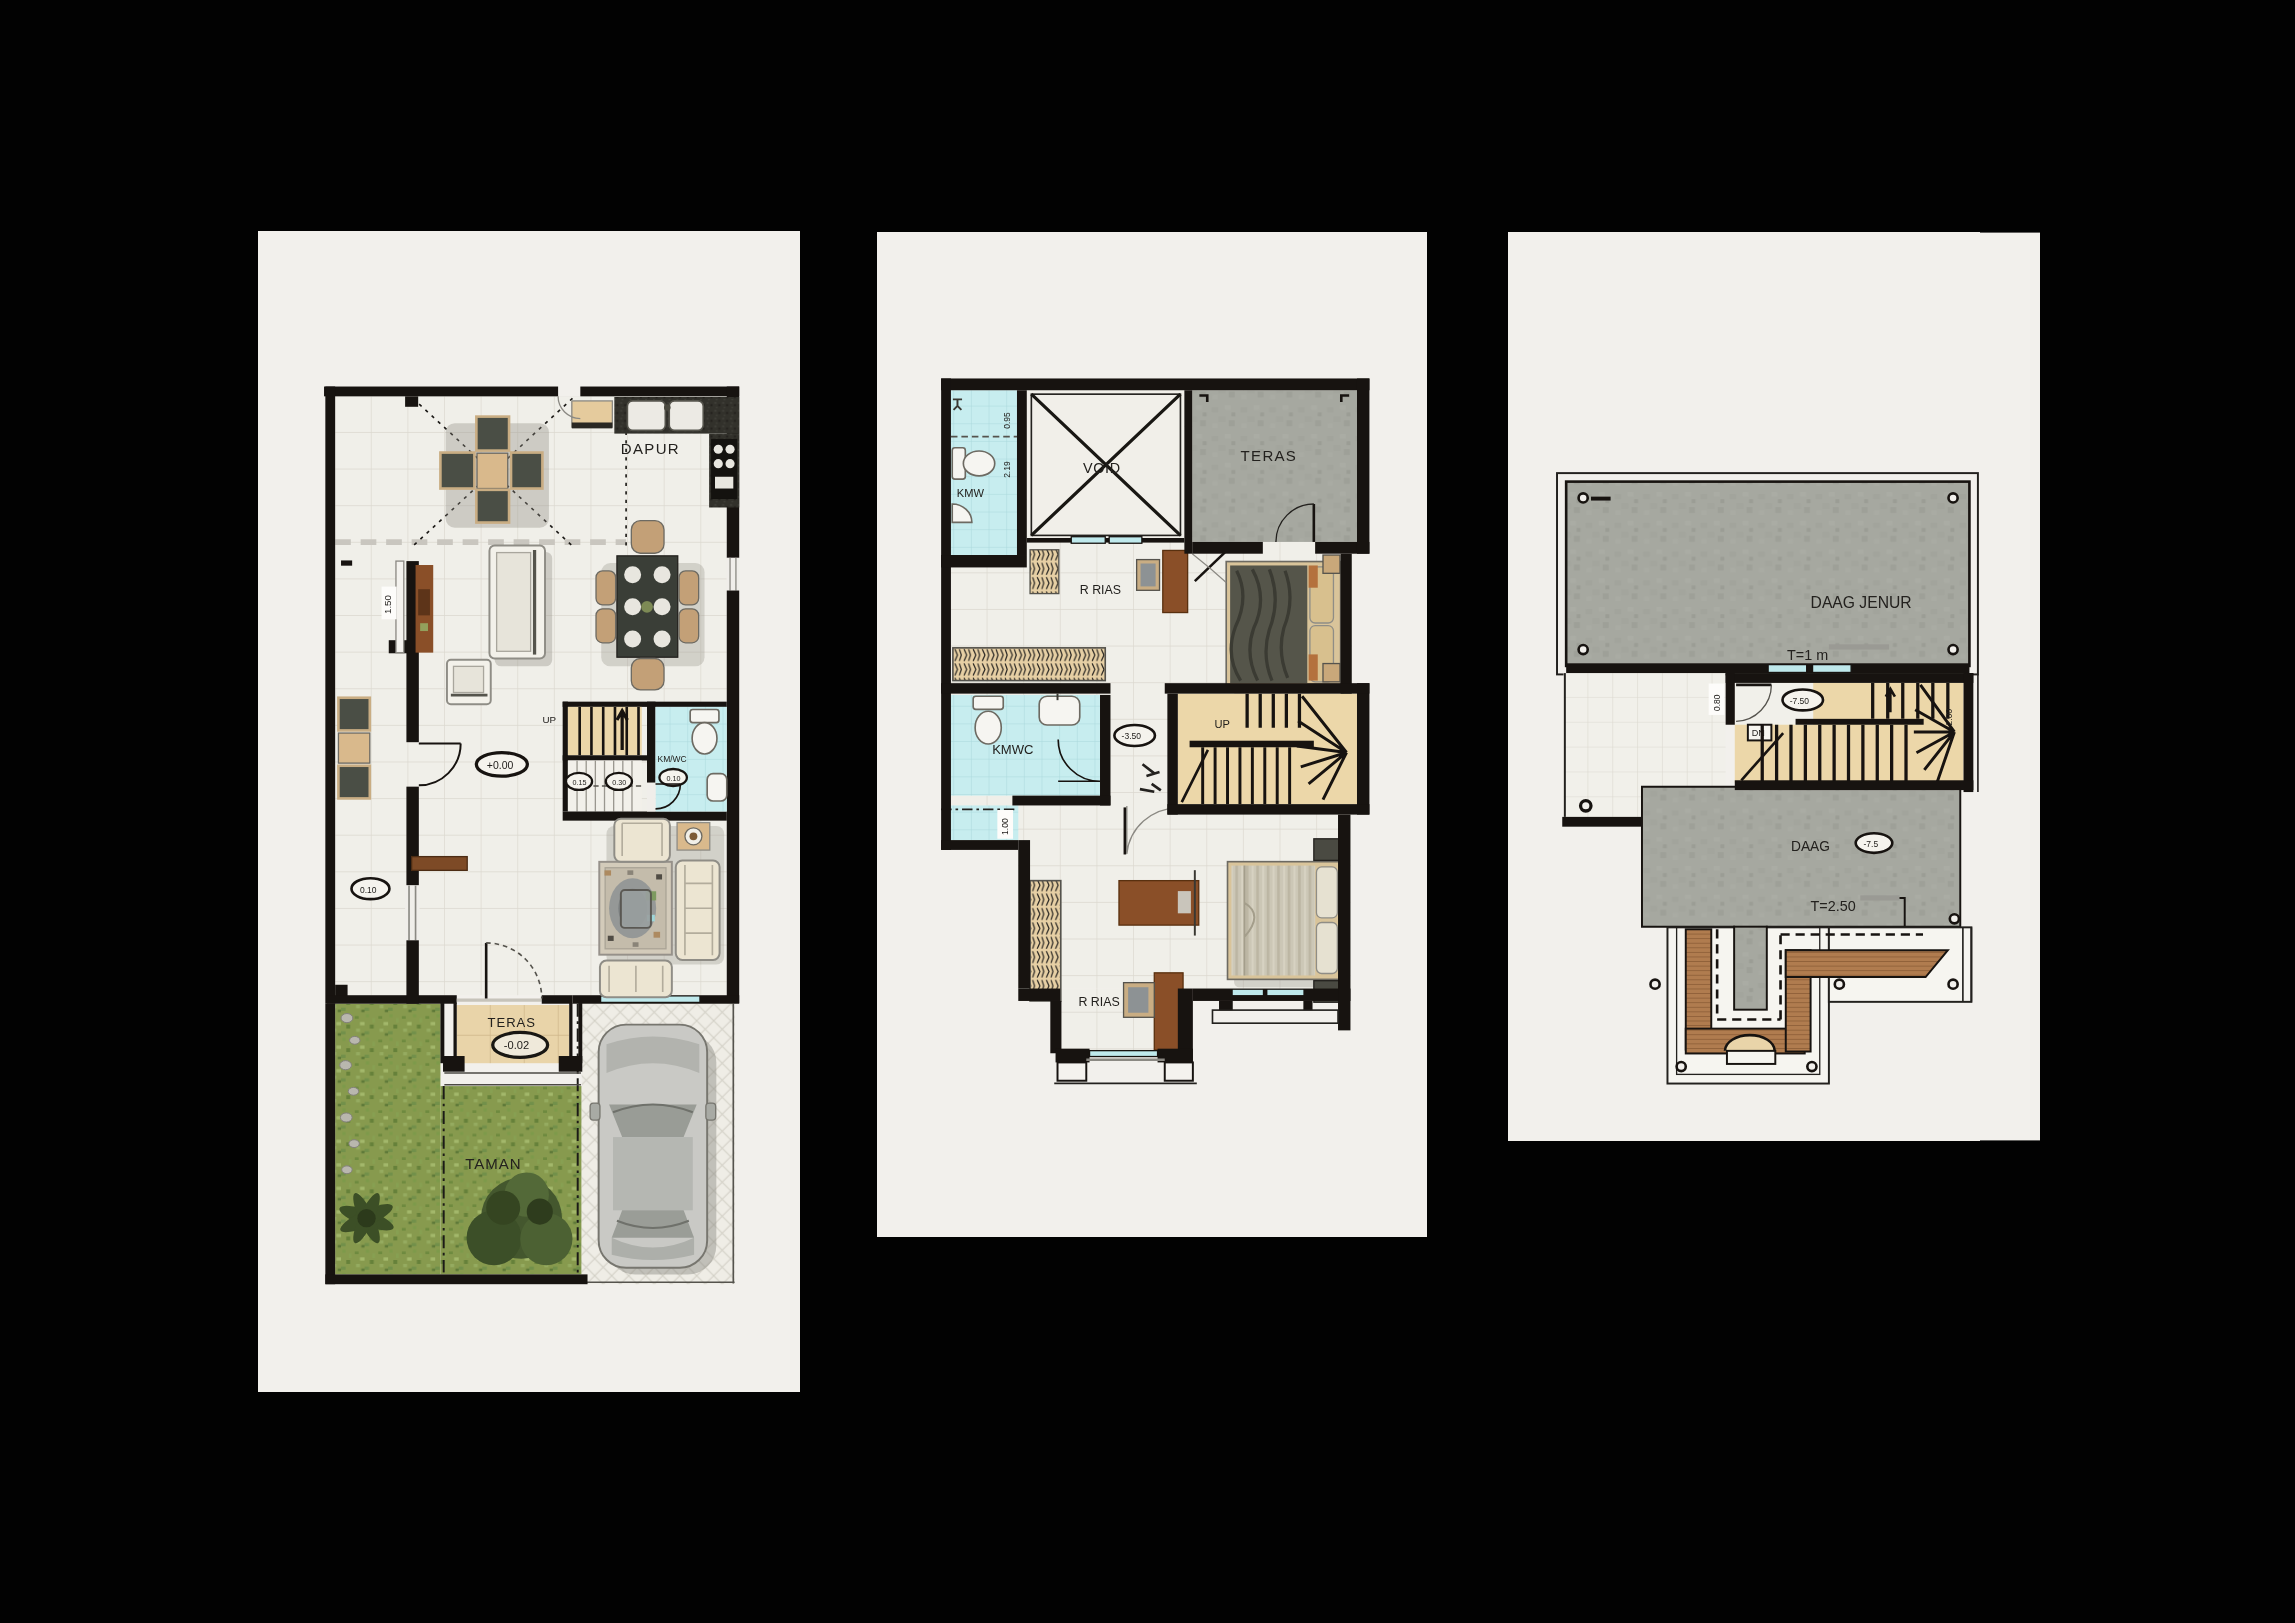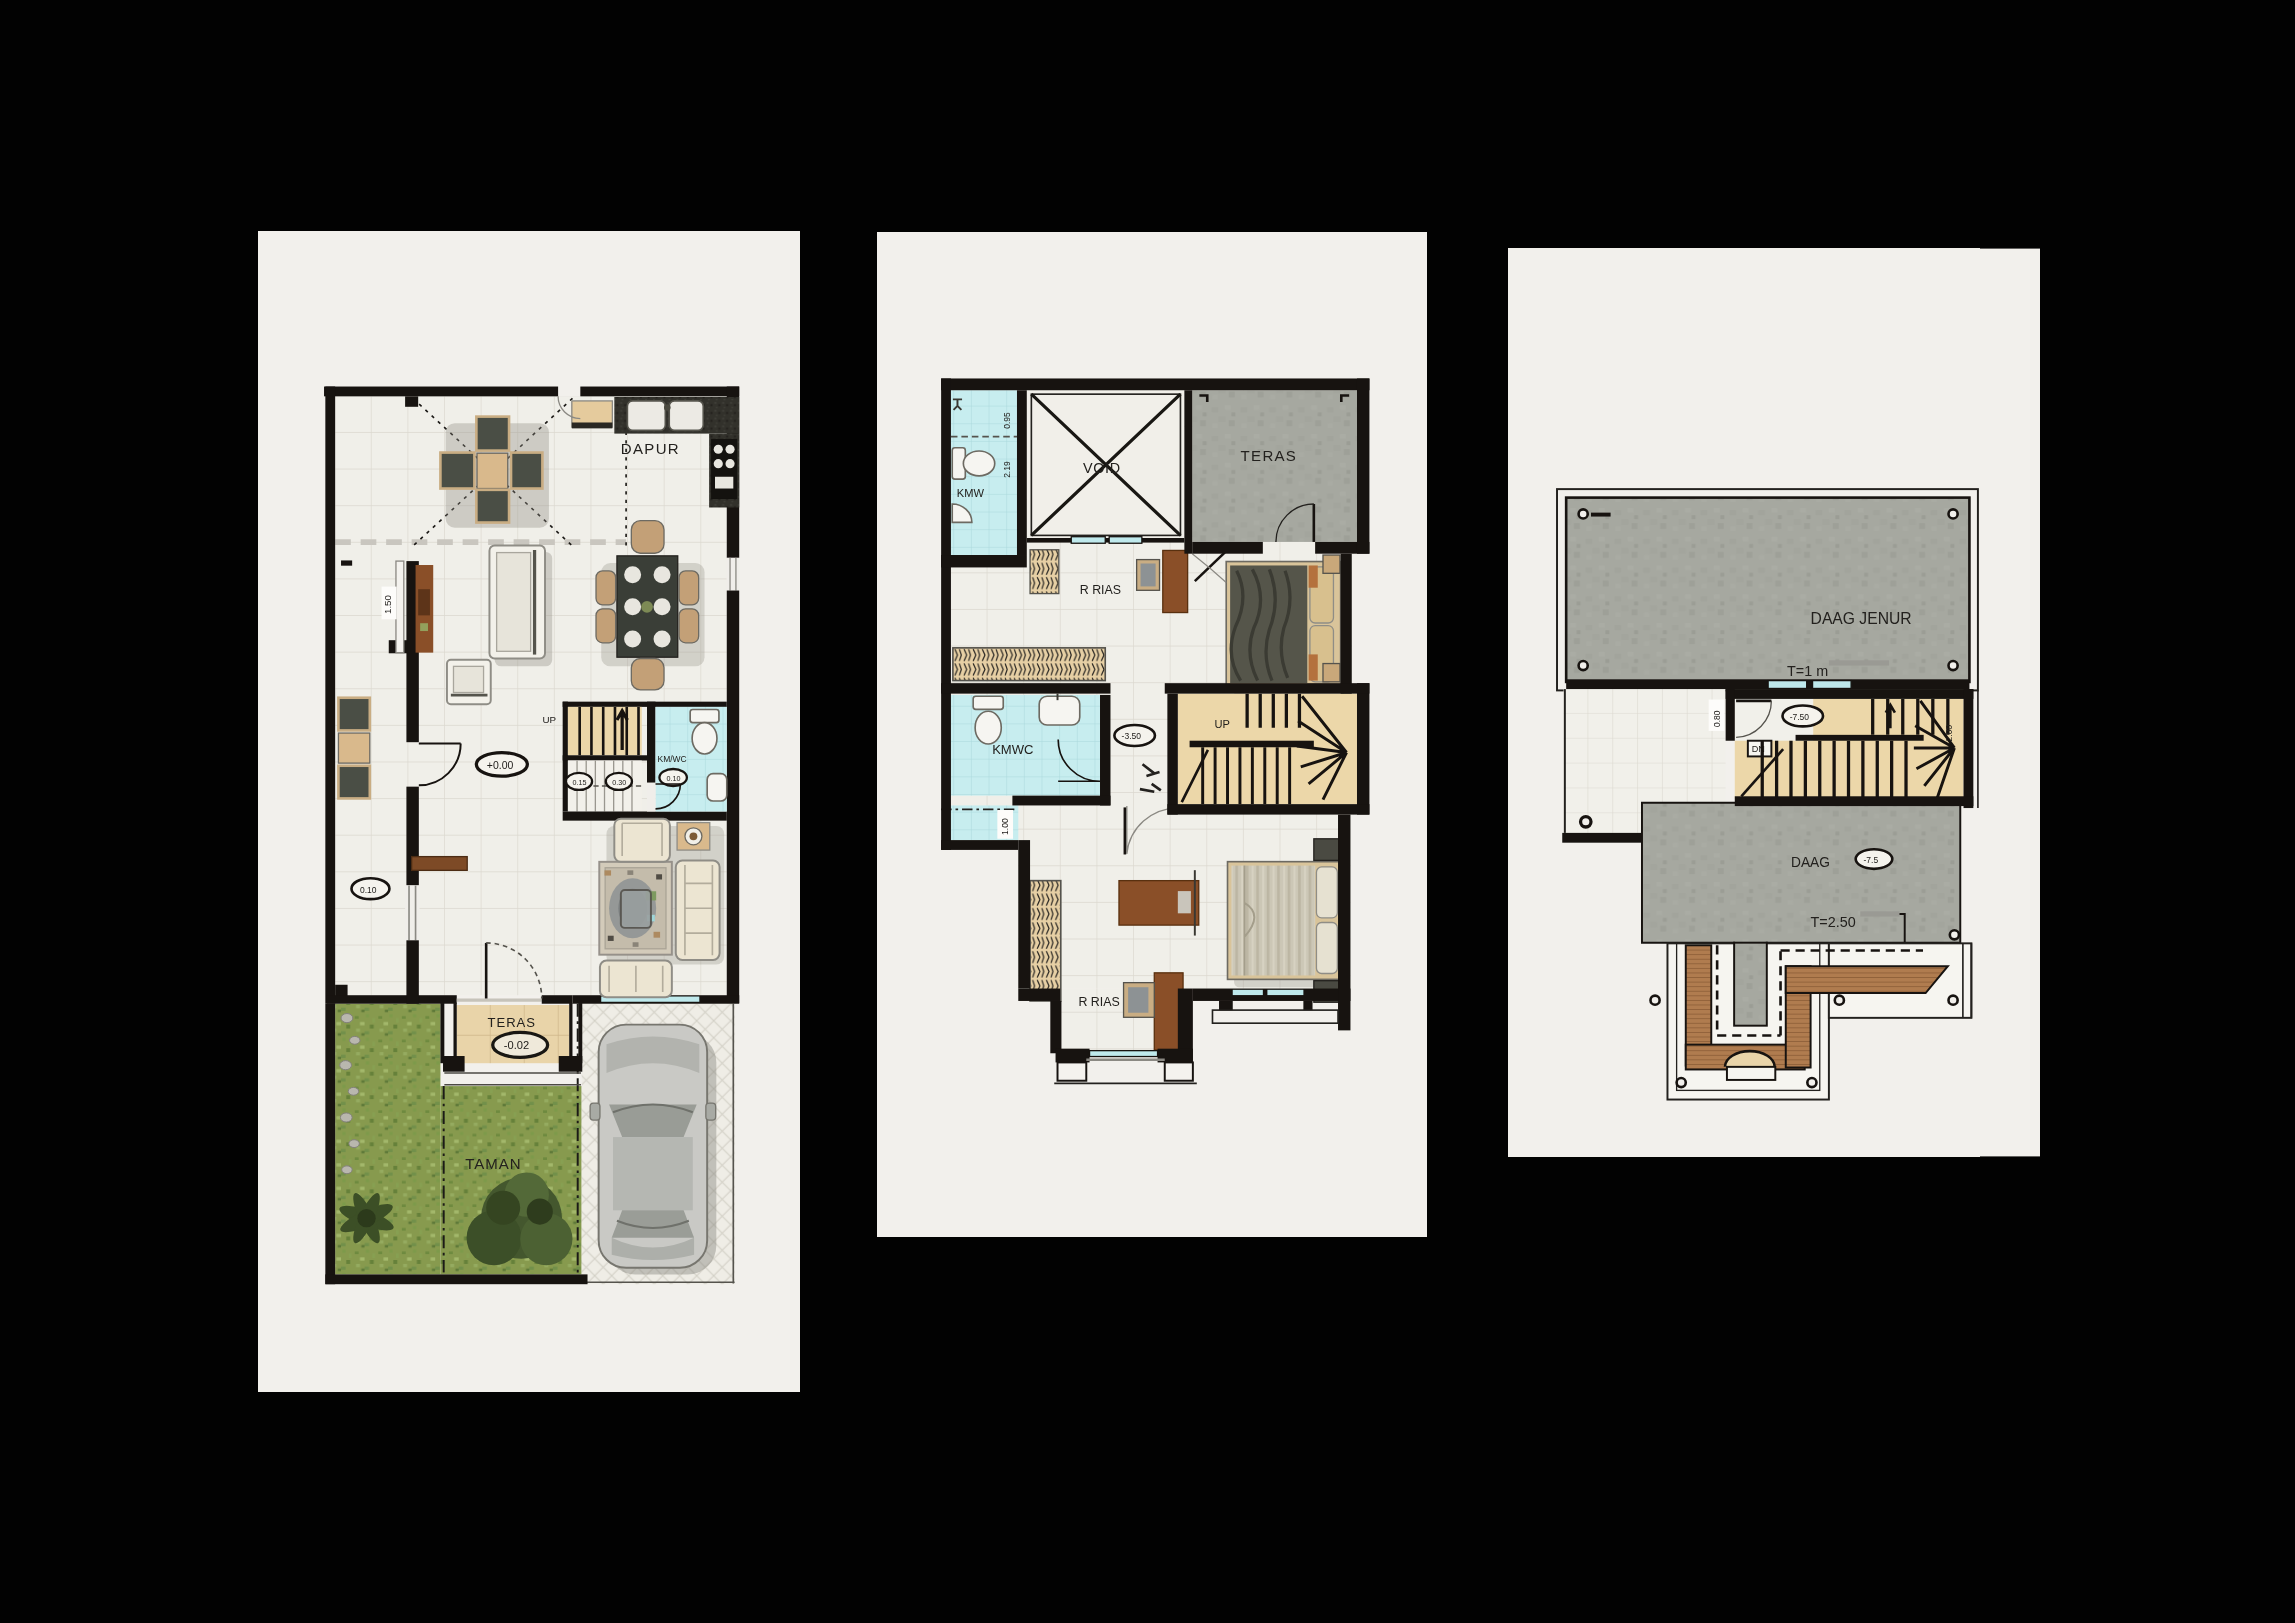--- a/index.html
+++ b/index.html
@@ -671,21 +671,21 @@
 <rect x="1616" y="1624" width="44" height="28" fill="#f4f2ee" stroke="#171310" stroke-width="3"></rect>
 
 <rect x="1780" y="1624" width="43" height="28" fill="#f4f2ee" stroke="#171310" stroke-width="3"></rect>
 
 <path d="M1611,1656 H1829" stroke="#23211e" stroke-width="2.5" fill="none"></path>
 
 <rect x="1853" y="1544" width="192" height="20" fill="none" stroke="#23211e" stroke-width="2.5"></rect>
 </svg>
 </div>
 
-<div class="panel" style="left:1508px;top:248px;width:472px;height:909px">
+<div class="panel" style="left:1508px;top:232px;width:472px;height:909px">
 <svg width="532" height="909" viewBox="2305 354 814 1389">
 <defs>
 <pattern id="roofgray3" width="44" height="44" patternUnits="userSpaceOnUse">
   <rect width="44" height="44" fill="#a6a8a0"></rect>
   <rect x="4" y="6" width="10" height="8" fill="#a2a49c"></rect>
   <rect x="24" y="3" width="9" height="7" fill="#aaaca4"></rect>
   <rect x="14" y="20" width="11" height="9" fill="#a3a59d"></rect>
   <rect x="30" y="26" width="9" height="9" fill="#9ea098"></rect>
   <rect x="5" y="31" width="8" height="7" fill="#a9aba3"></rect>
   <rect x="34" y="14" width="6" height="6" fill="#9b9d95"></rect>

